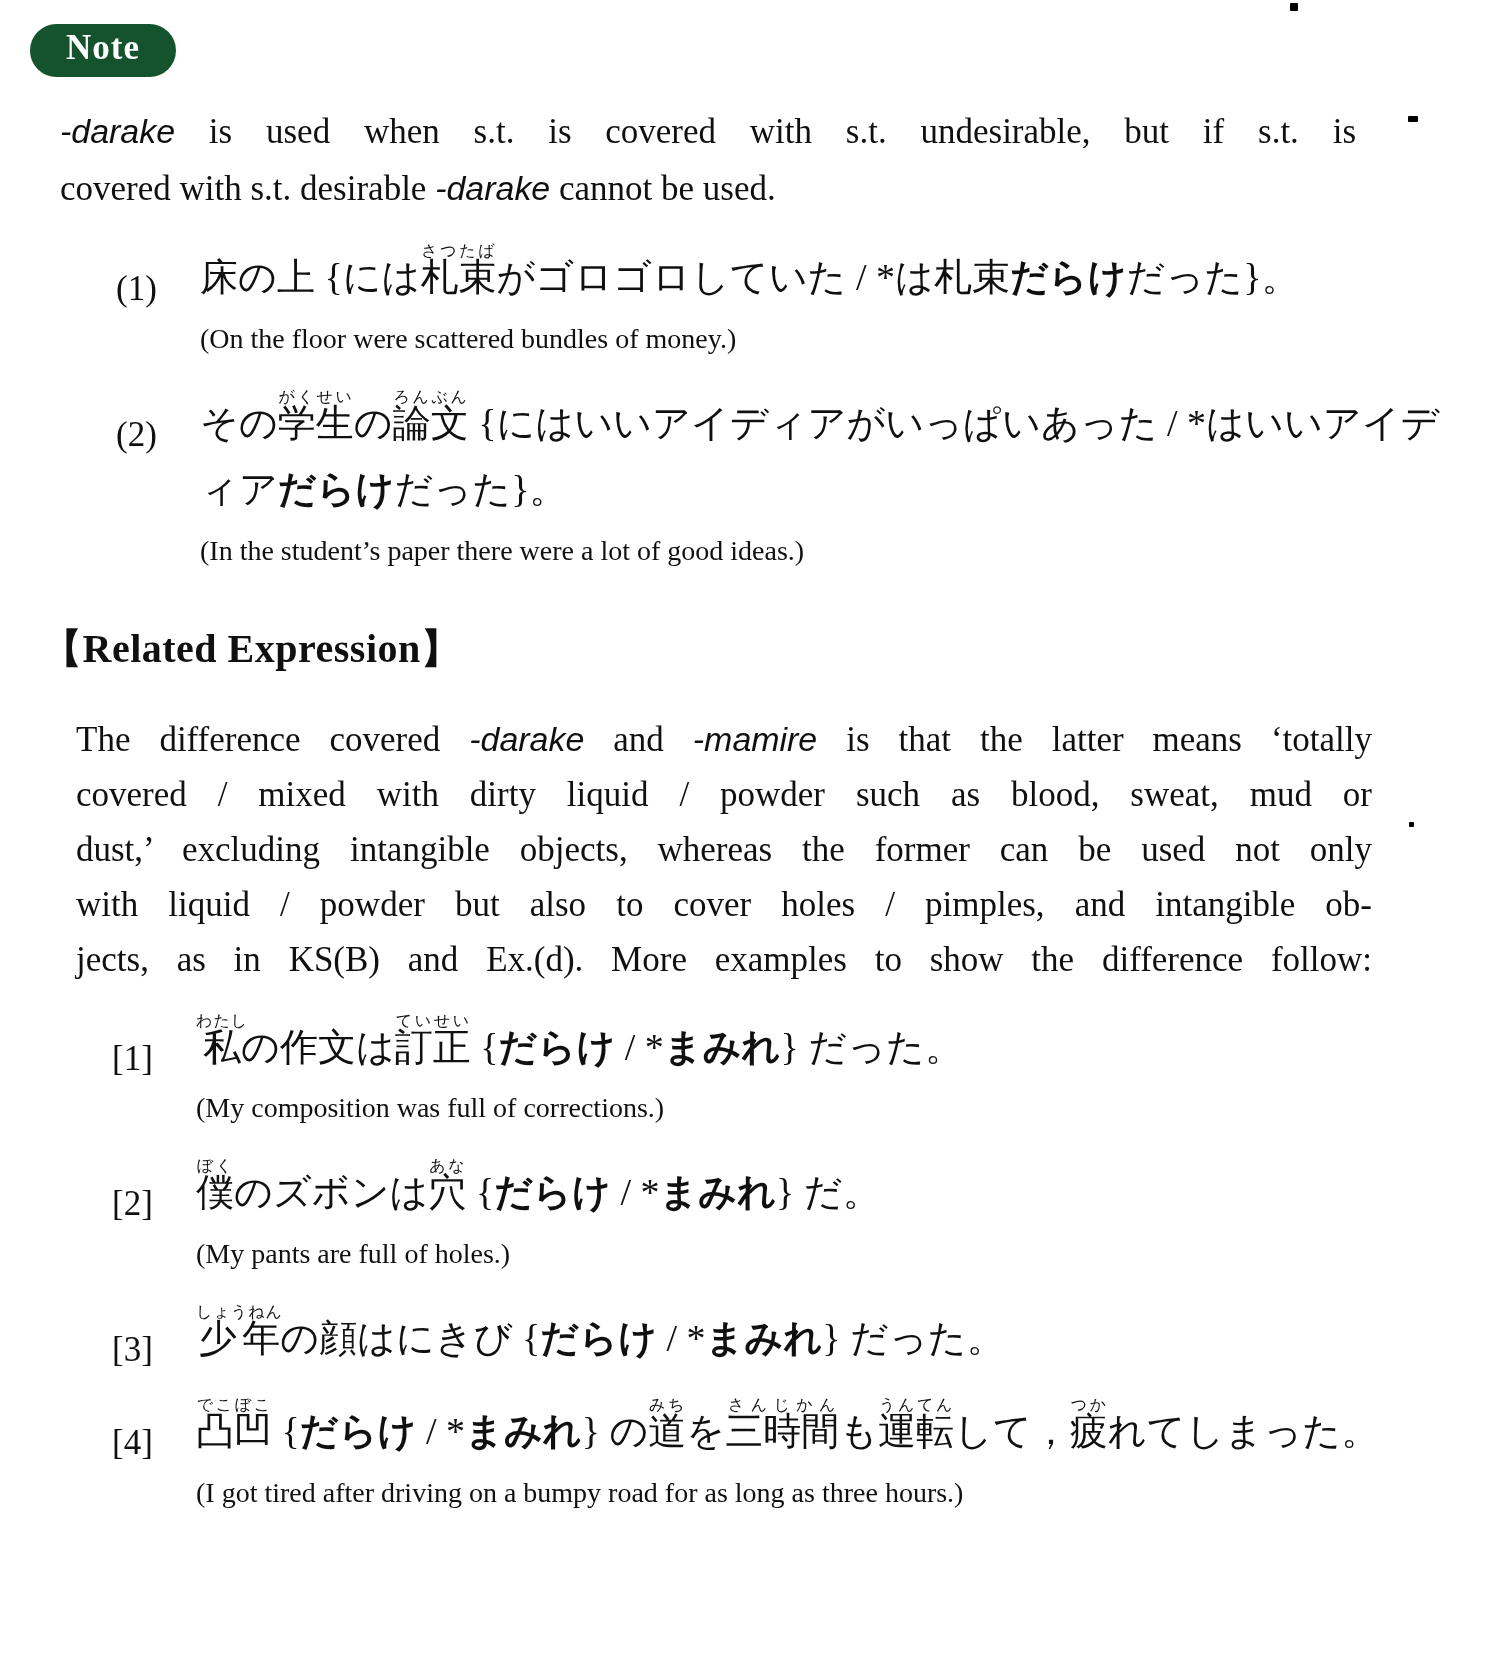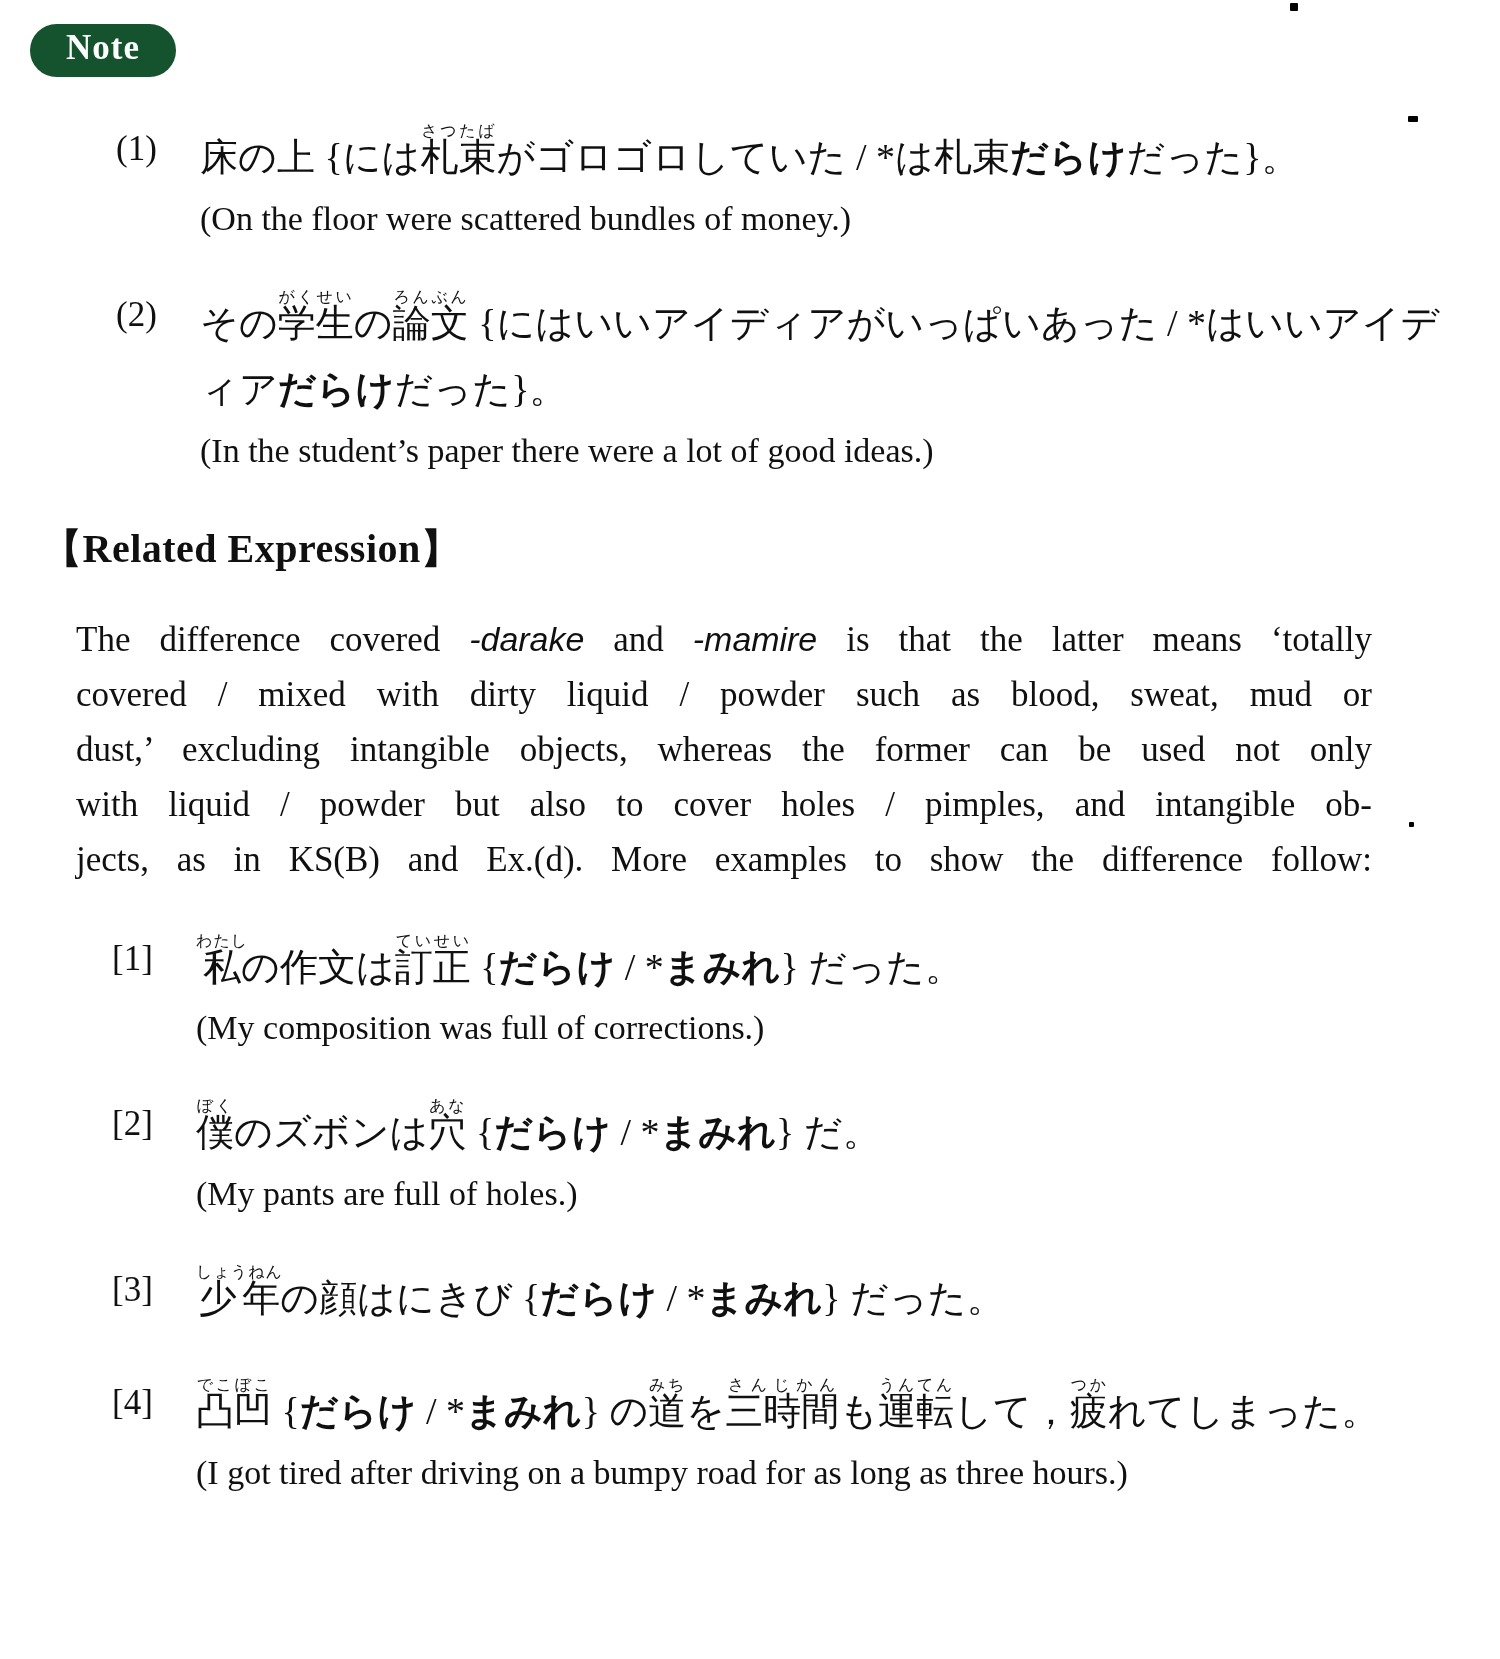--- a/index.html
+++ b/index.html
@@ -37,27 +37,26 @@
   .ex .ex-label {
     flex:0 0 84px; width:84px;
     margin-left:56px;
     font-size:35px;
     padding-top:26px;
   }
   .ex .ex-content { flex:1; min-width:0; }
   .jp {
     font-size:38px;
     line-height:1.75;
-    margin-top:20px;
   }
   .jp ruby rt {
     font-size:16px;
     letter-spacing:1px;
   }
-  .en { font-size:34px; line-height:48px; margin-top:4px; }
+  .en { font-size:28px; line-height:48px; margin-top:4px; }
 
   
   .re-header {
     font-size:40px; font-weight:bold;
     margin:46px 0 36px -18px;
     letter-spacing:0.5px;
   }
   .re-para { font-size:35px; line-height:55px; width:1296px; margin-left:16px; }
 
   .speck { position:absolute; background:#000; border-radius:1px; }
@@ -65,20 +64,24 @@
   #speck2 { left:1408px; top:116px; width:10px; height:6px; }
   #speck3 { left:1409px; top:822px; width:5px; height:5px; }
 </style>
 </head>
 <body>
 
 <div class="page">
 
   <div class="note-badge">Note</div>
 
+  <div class="para">
+    <div class="pline"><span class="i">-darake</span><span> is used when s.t. is covered with s.t. undesirable, but if s.t. is</span></div>
+    <div class="pline last"><span>covered with s.t. desirable </span><span class="i">-darake</span><span> cannot be used.</span></div>
+  </div>
 
   <div class="ex">
     <div class="ex-label">(1)</div>
     <div class="ex-content">
       <div class="jp"><span>床の上 {には</span><ruby>札束<rt>さつたば</rt></ruby><span>がゴロゴロしていた / *は札束</span><span class="b">だらけ</span><span>だった}。</span></div>
       <div class="en">(On the floor were scattered bundles of money.)</div>
     </div>
   </div>
 
   <div class="ex">

